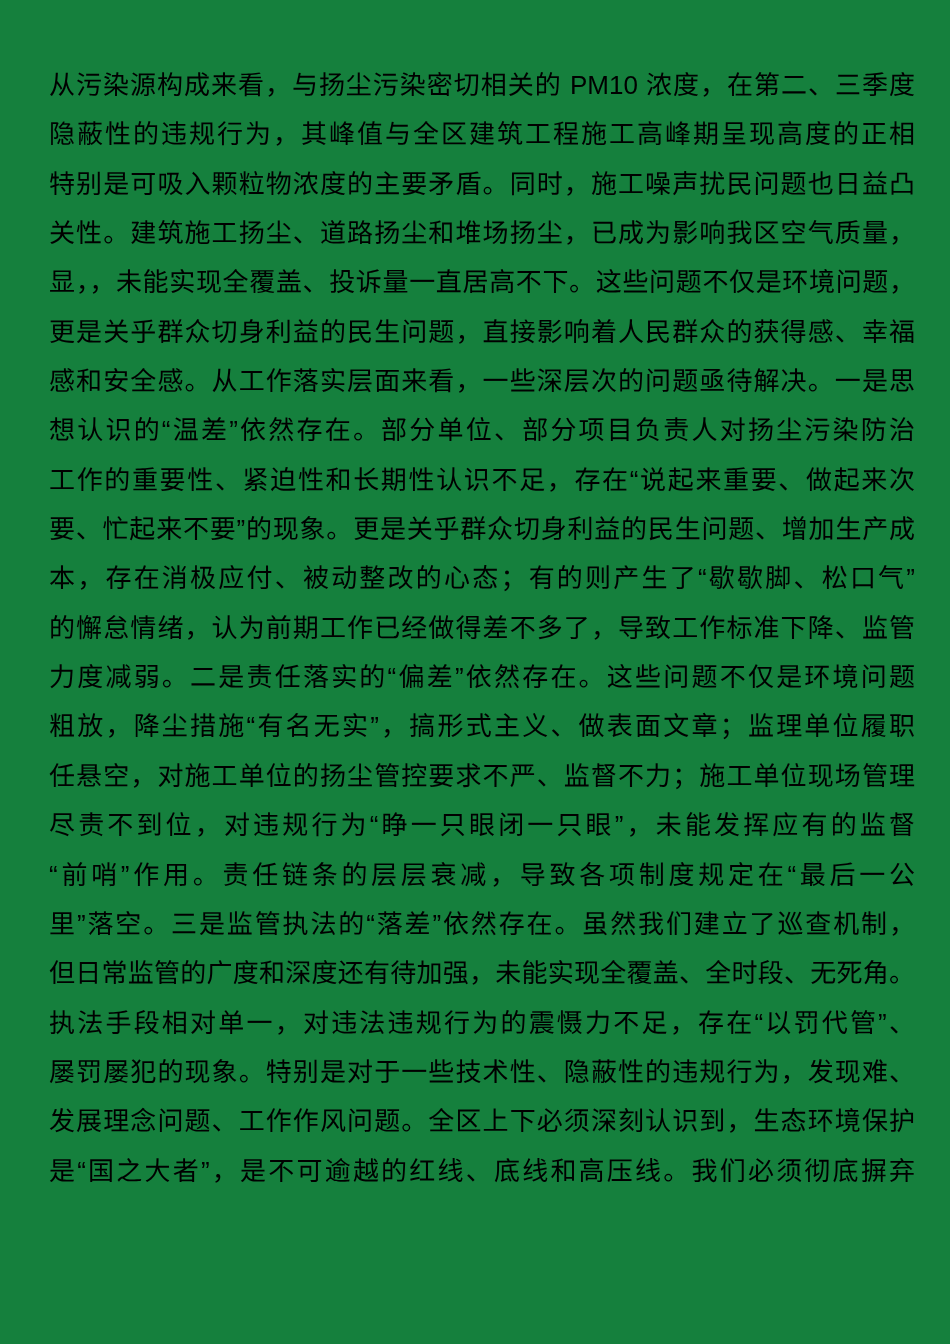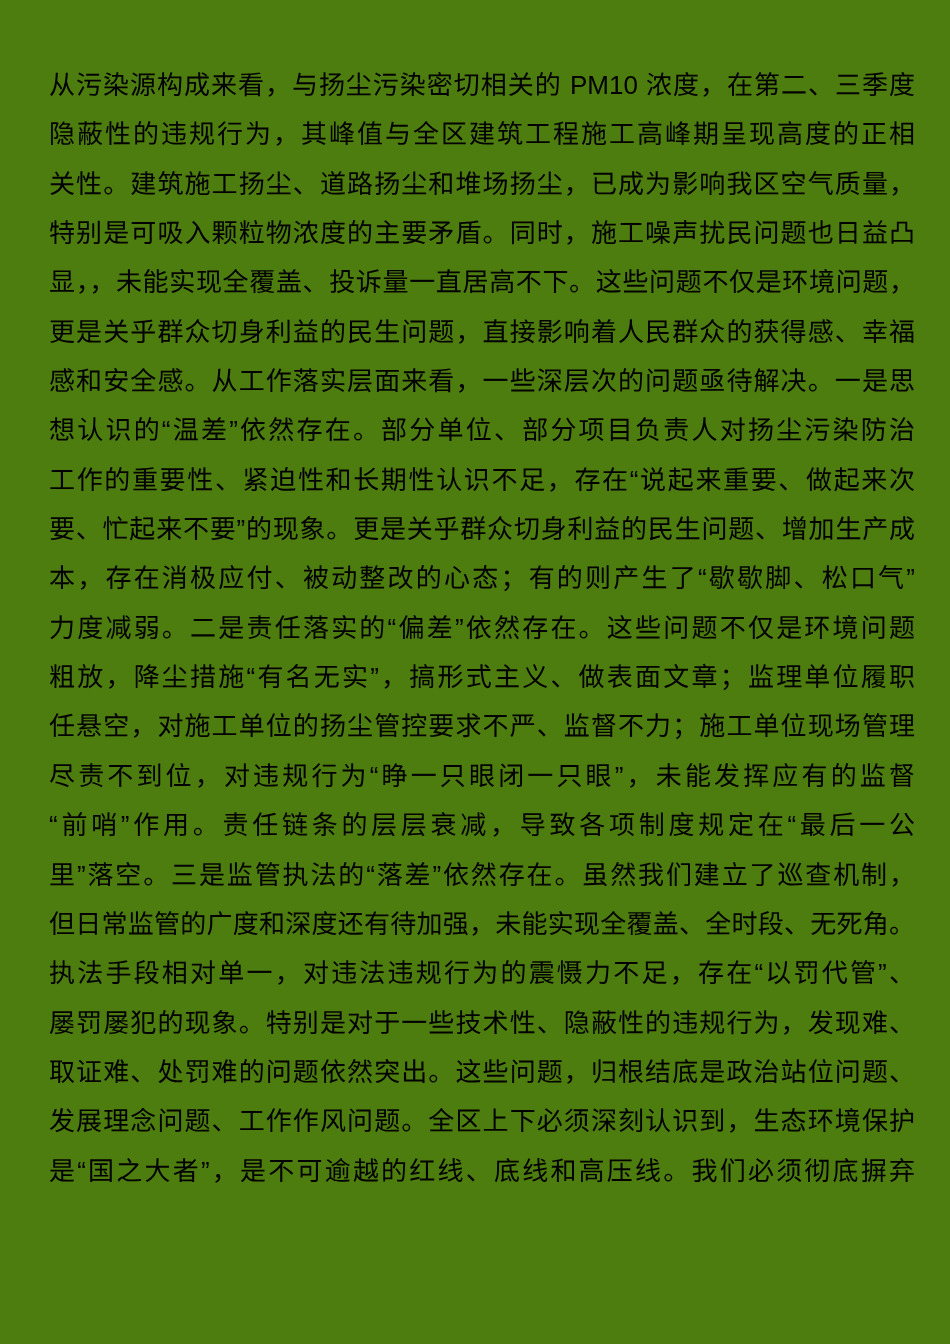--- a/index.html
+++ b/index.html
@@ -11,21 +11,21 @@
     width: 950px;
     height: 1344px;
     overflow: hidden;
     font-family: "Liberation Sans", sans-serif;
   }
   .page {
     box-sizing: border-box;
     width: 950px;
     height: 1344px;
     padding: 61px 35px 0 49px;
-    background: #4d7c0f;
+    background: #15803d;
   }
   .textblock {
     width: 866px;
   }
   .line {
     font-size: 26px;
     line-height: 49.35px;
     color: #000000;
     font-weight: 400;
     text-align: justify;
@@ -35,35 +35,35 @@
     overflow: visible;
   }
 </style>
 </head>
 <body>
 
 <div class="page">
   <div class="textblock">
     <div class="line">从污染源构成来看，与扬尘污染密切相关的 PM10 浓度，在第二、三季度</div>
     <div class="line">隐蔽性的违规行为，其峰值与全区建筑工程施工高峰期呈现高度的正相</div>
+    <div class="line">特别是可吸入颗粒物浓度的主要矛盾。同时，施工噪声扰民问题也日益凸</div>
     <div class="line">关性。建筑施工扬尘、道路扬尘和堆场扬尘，已成为影响我区空气质量，</div>
-    <div class="line">特别是可吸入颗粒物浓度的主要矛盾。同时，施工噪声扰民问题也日益凸</div>
     <div class="line">显，，未能实现全覆盖、投诉量一直居高不下。这些问题不仅是环境问题，</div>
     <div class="line">更是关乎群众切身利益的民生问题，直接影响着人民群众的获得感、幸福</div>
     <div class="line">感和安全感。从工作落实层面来看，一些深层次的问题亟待解决。一是思</div>
     <div class="line">想认识的“温差”依然存在。部分单位、部分项目负责人对扬尘污染防治</div>
     <div class="line">工作的重要性、紧迫性和长期性认识不足，存在“说起来重要、做起来次</div>
     <div class="line">要、忙起来不要”的现象。更是关乎群众切身利益的民生问题、增加生产成</div>
     <div class="line">本，存在消极应付、被动整改的心态；有的则产生了“歇歇脚、松口气”</div>
+    <div class="line">的懈怠情绪，认为前期工作已经做得差不多了，导致工作标准下降、监管</div>
     <div class="line">力度减弱。二是责任落实的“偏差”依然存在。这些问题不仅是环境问题</div>
     <div class="line">粗放，降尘措施“有名无实”，搞形式主义、做表面文章；监理单位履职</div>
     <div class="line">任悬空，对施工单位的扬尘管控要求不严、监督不力；施工单位现场管理</div>
     <div class="line">尽责不到位，对违规行为“睁一只眼闭一只眼”，未能发挥应有的监督</div>
     <div class="line">“前哨”作用。责任链条的层层衰减，导致各项制度规定在“最后一公</div>
     <div class="line">里”落空。三是监管执法的“落差”依然存在。虽然我们建立了巡查机制，</div>
     <div class="line">但日常监管的广度和深度还有待加强，未能实现全覆盖、全时段、无死角。</div>
     <div class="line">执法手段相对单一，对违法违规行为的震慑力不足，存在“以罚代管”、</div>
     <div class="line">屡罚屡犯的现象。特别是对于一些技术性、隐蔽性的违规行为，发现难、</div>
-    <div class="line">取证难、处罚难的问题依然突出。这些问题，归根结底是政治站位问题、</div>
     <div class="line">发展理念问题、工作作风问题。全区上下必须深刻认识到，生态环境保护</div>
     <div class="line">是“国之大者”，是不可逾越的红线、底线和高压线。我们必须彻底摒弃</div>
   </div>
 </div>
 
 </body></html>

